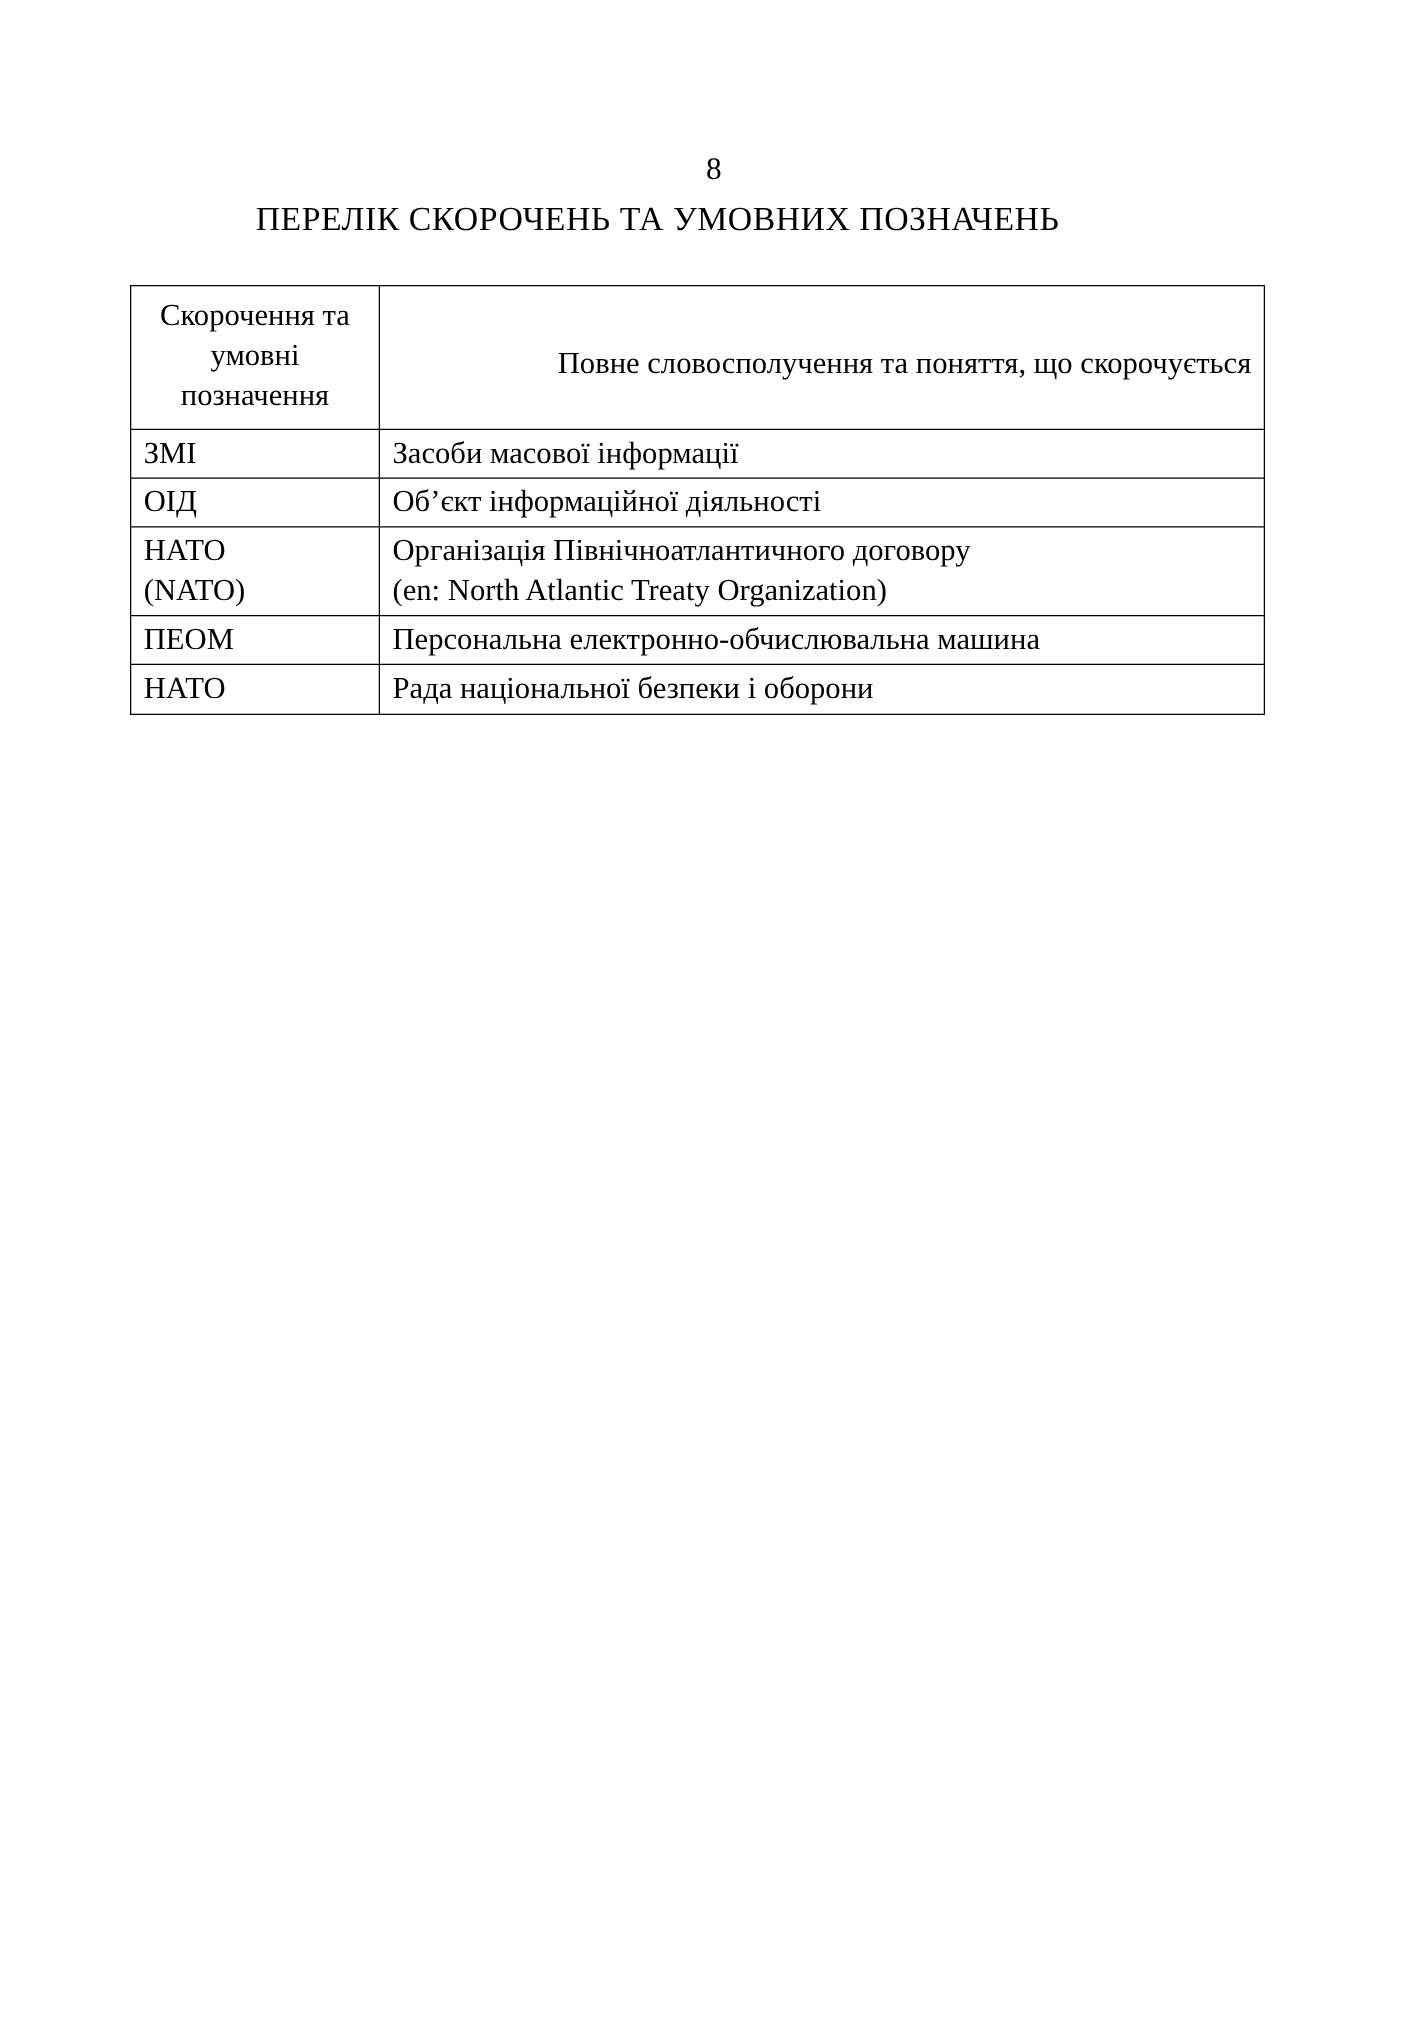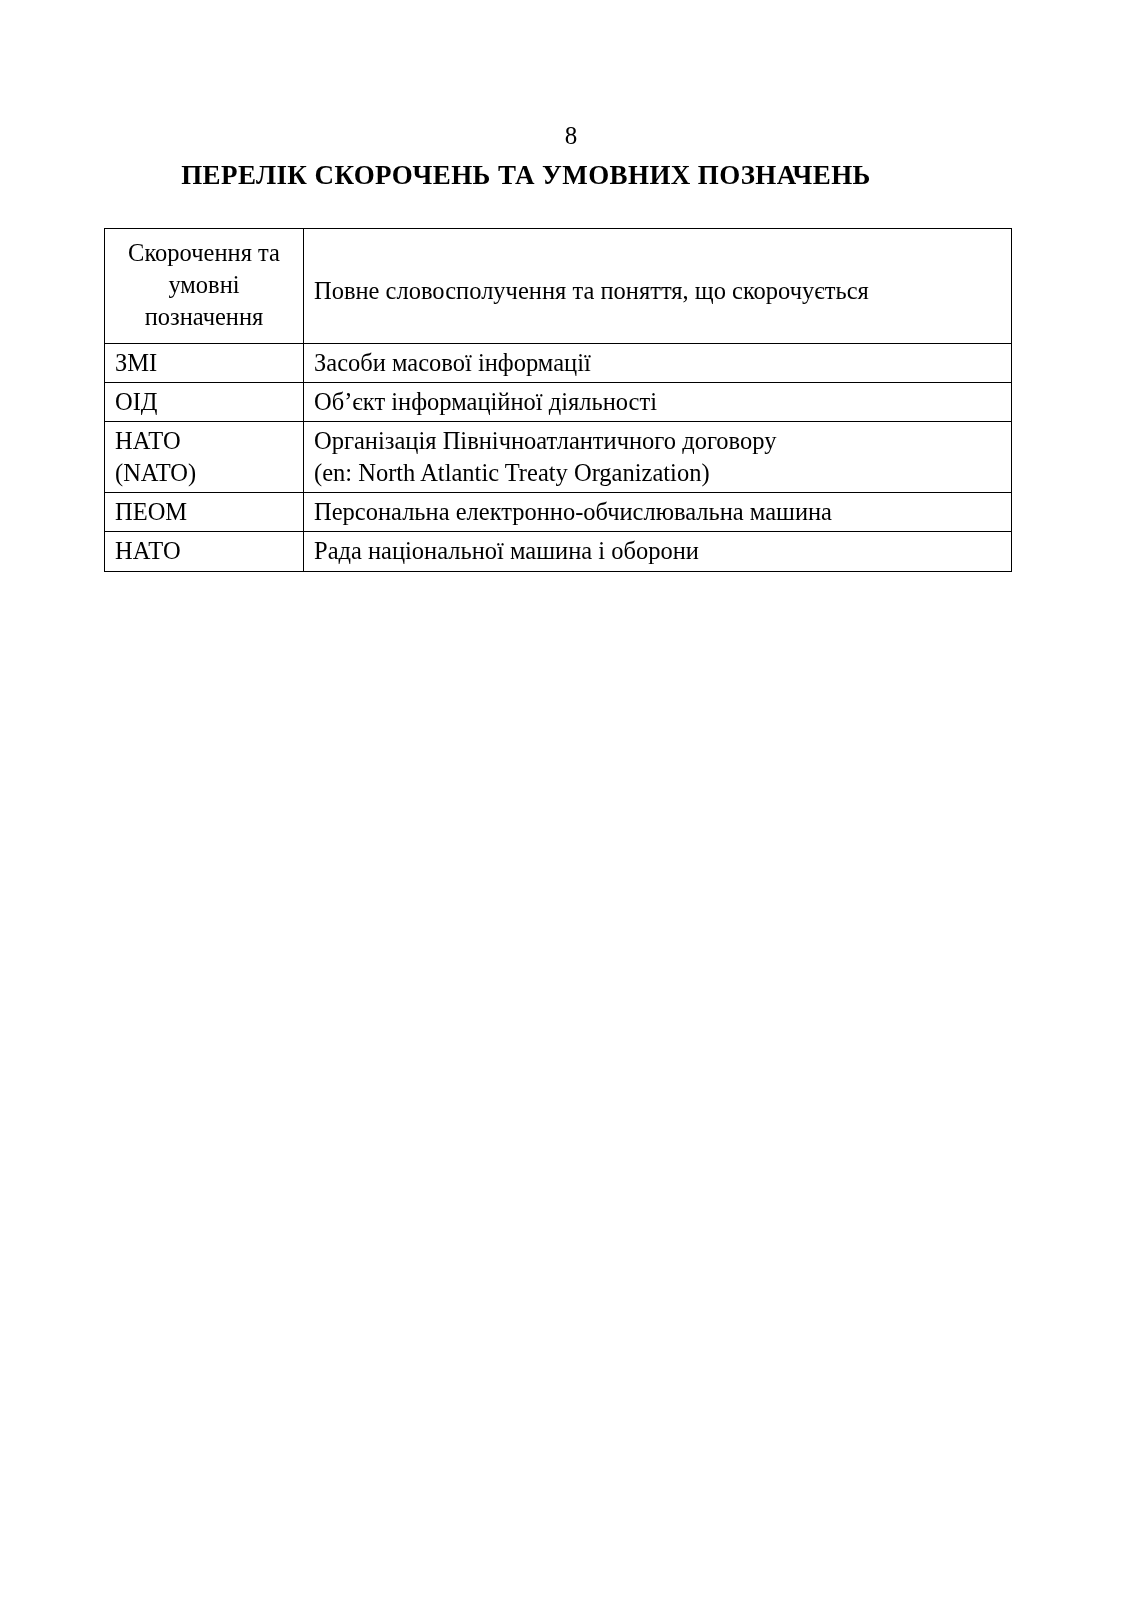--- a/index.html
+++ b/index.html
@@ -32,21 +32,21 @@
     font-size: 25px;
     line-height: 1;
   }
   .doc-title {
     position: absolute;
     top: 161px;
     left: 0;
     width: 1052px;
     text-align: center;
     font-size: 27px;
-    font-weight: bold;
+    font-weight: normal;
     letter-spacing: 0.4px;
     line-height: 1.1;
   }
   .table-wrap {
     position: absolute;
     left: 104px;
     top: 228px;
     width: 907px;
   }
   table.abbrev {
@@ -64,21 +64,21 @@
   }
   col.c1 { width: 199px; }
   col.c2 { width: 708px; }
 
   thead td.head-left {
     text-align: center;
     padding: 8px 6px 10px 6px;
     line-height: 1.3;
   }
   thead td.head-right {
-    text-align: left;
+    text-align: right;
     vertical-align: middle;
     padding: 20px 10px 10px 10px;
   }
   td.cell-abbr {
     white-space: pre-line;
   }
   td.cell-full {
     white-space: pre-line;
     font-family: Liberation Serif, serif;
   }
@@ -118,19 +118,19 @@
 (NATO)</td>
           <td class="cell-full">Організація Північноатлантичного договору
 (en: North Atlantic Treaty Organization)</td>
         </tr>
         <tr>
           <td class="cell-abbr">ПЕОМ</td>
           <td class="cell-full">Персональна електронно-обчислювальна машина</td>
         </tr>
         <tr>
           <td class="cell-abbr">НАТО</td>
-          <td class="cell-full">Рада національної машина і оборони</td>
+          <td class="cell-full">Рада національної безпеки і оборони</td>
         </tr>
       </tbody>
     </table>
   </div>
 
 </div>
 
 </body></html>

